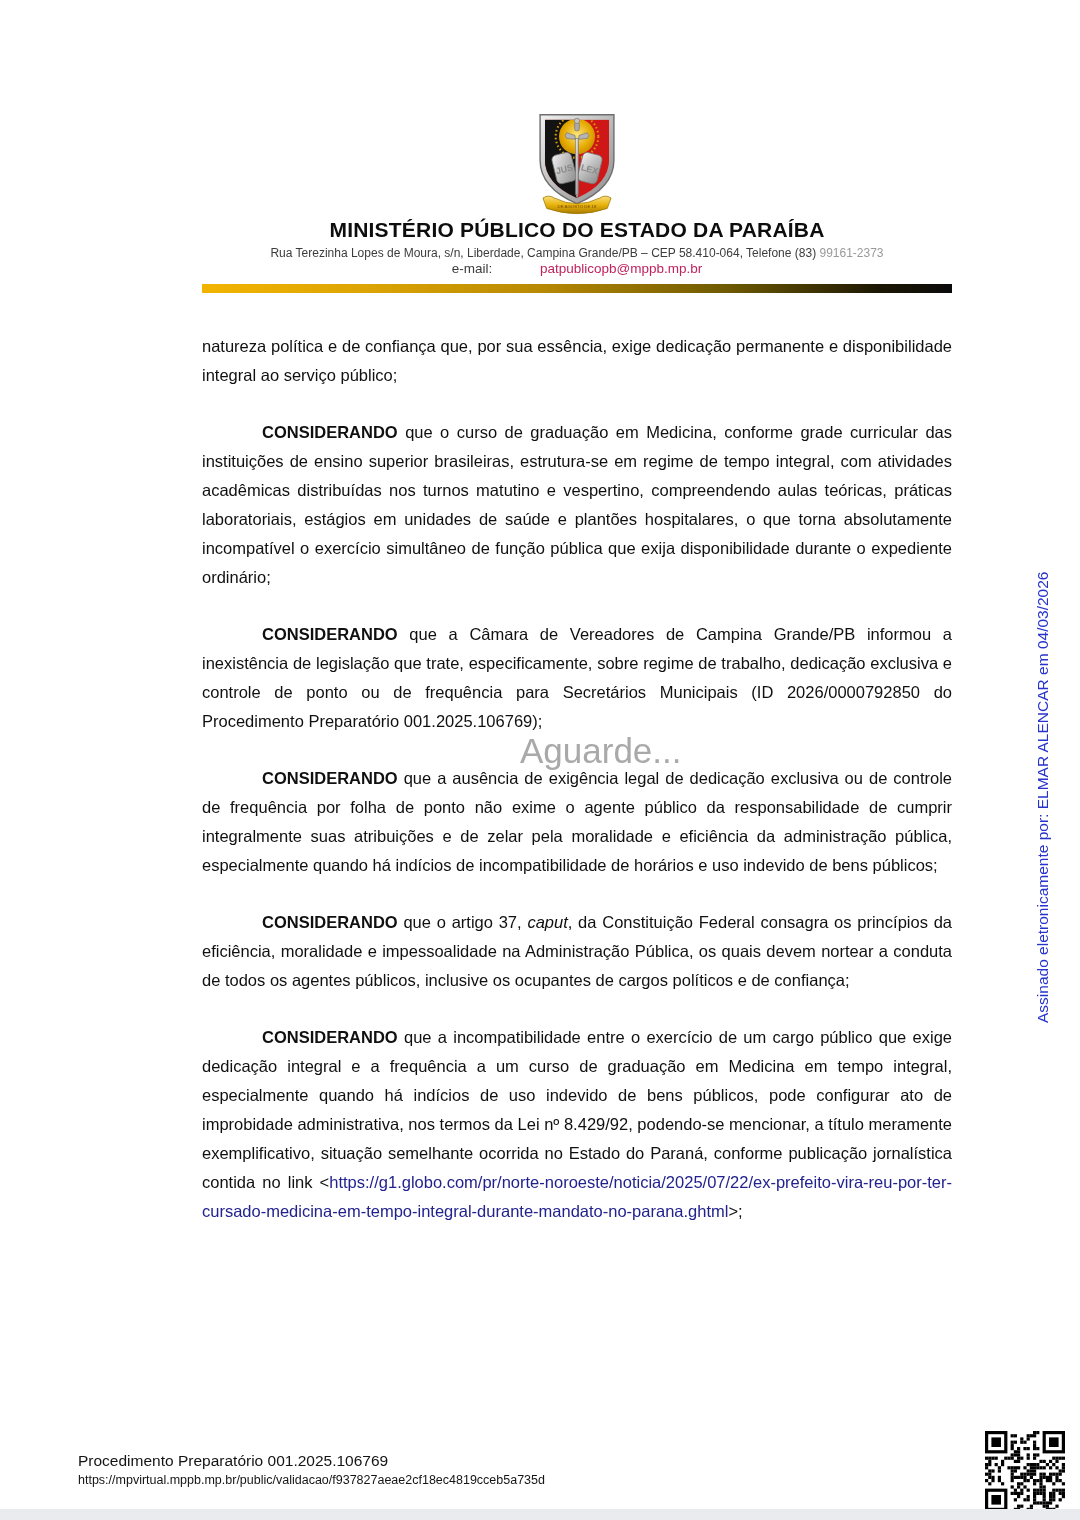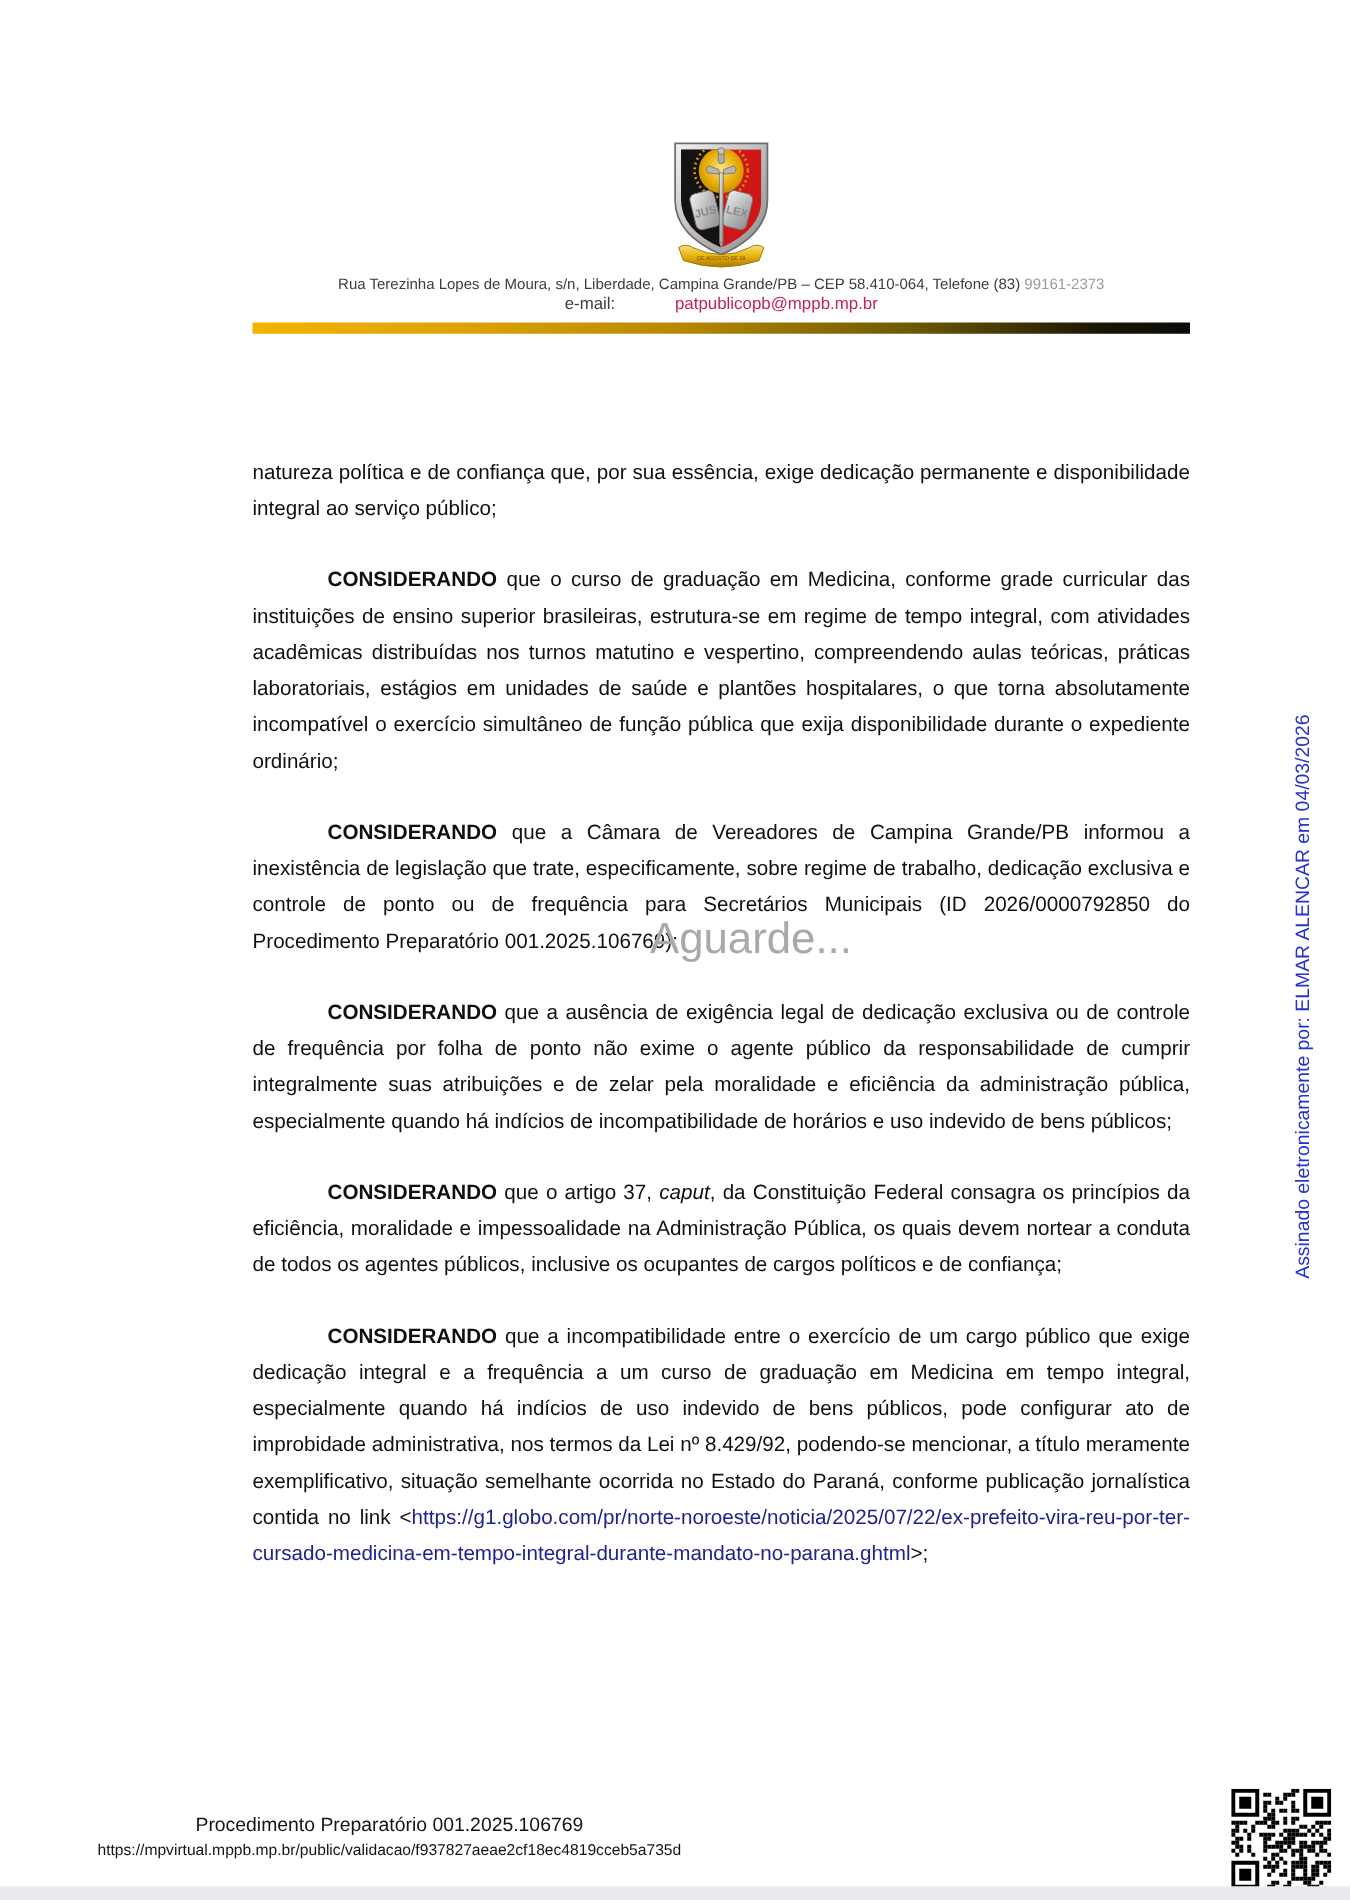--- a/index.html
+++ b/index.html
@@ -11,37 +11,37 @@
   .crest{display:block;margin:0 auto 2px;width:98px;height:106px;}
   .org-line{font-weight:bold;font-size:21px;line-height:24px;color:#0d0d0d;letter-spacing:.2px;}
   .addr{font-size:12px;line-height:16px;color:#3c3c3c;margin-top:3px;}
   .phone{color:var(--phone_gray,#9a9a9a);}
   .email-line{font-size:13.5px;line-height:16px;color:#3c3c3c;}
   .email{color:var(--email_link,#c0225e);text-decoration:none;cursor:pointer;margin-left:44px;}
   .rule{height:9px;margin-top:7px;
         background:linear-gradient(90deg,#f3b400 0%,#dca404 22%,#b88903 45%,#6e5a03 70%,#1c1703 90%,#0a0a0a 100%);}
 
   
-  .doc-body{position:absolute;left:202px;top:364px;width:750px;}
+  .doc-body{position:absolute;left:202px;top:332px;width:750px;}
   p.para{margin:0 0 28px 0;font-size:16.5px;line-height:29px;text-align:justify;
          color:#101010;overflow-wrap:break-word;}
   p.para.indent{text-indent:60px;}
   .body-link{color:var(--body_link,#22228e);cursor:pointer;}
 
   
   .watermark{position:absolute;left:520px;top:731px;font-size:35px;line-height:40px;
              color:var(--watermark_gray,#a9a9a9);pointer-events:none;}
 
   
   .signature{position:absolute;left:1034px;top:556px;height:482px;width:22px;
              writing-mode:vertical-rl;transform:rotate(180deg);text-align:center;
              font-size:15.5px;white-space:nowrap;color:var(--signature_blue,#2633cc);}
 
   
-  .footer{position:absolute;left:78px;top:1450px;text-align:center;}
+  .footer{position:absolute;left:78px;top:1450px;}
   .footer-line{font-size:15.5px;line-height:21px;color:#141414;}
   .footer-url{font-size:12.5px;line-height:17px;color:#141414;margin-top:1px;}
   .qr{position:absolute;left:985px;top:1431px;width:80px;height:80px;}
   .bottom-strip{position:absolute;left:0;top:1509px;width:1080px;height:11px;background:#e9ebee;}
 </style>
 </head>
 <body>
 
 <div class="page">
 
@@ -89,20 +89,21 @@
         <circle cx="50" cy="11.5" r="2.8" fill="#c4c4c4" stroke="#666" stroke-width="0.6"></circle>
         <path d="M39,24 L48,27 v4 L39,30 Q36,27 39,24 Z" fill="#b5b5b5" stroke="#666" stroke-width="0.6"></path>
         <path d="M61,24 L52,27 v4 L61,30 Q64,27 61,24 Z" fill="#b5b5b5" stroke="#666" stroke-width="0.6"></path>
       </g>
       <g>
         <path d="M14,93 Q20,89 26,93 Q50,105 74,93 Q80,89 86,93 L82,104 Q50,115 18,104 Z" fill="url(#gGold)" stroke="#9c7300" stroke-width="0.8"></path>
         <text x="50" y="103.5" font-size="4.6" text-anchor="middle" fill="#7a4b00">DE AGOSTO DE 18</text>
       </g>
     </svg>
 
+    <div class="org-line">MINISTÉRIO PÚBLICO DO ESTADO DA PARAÍBA</div>
     <div class="addr"><span>Rua Terezinha Lopes de Moura, s/n, Liberdade, Campina Grande/PB – CEP 58.410-064, Telefone (83) </span><span class="phone">99161-2373</span></div>
     <div class="email-line"><span>e-mail: </span><a class="email">patpublicopb@mppb.mp.br</a></div>
     <div class="rule"></div>
   </header>
 
   <main class="doc-body" id="body-paragraphs">
       <p class="para"><span>natureza política e de confiança que, por sua essência, exige dedicação permanente e disponibilidade integral ao serviço público;</span></p>
       <p class="para indent"><span style="font-weight: bold;">CONSIDERANDO</span><span> que o curso de graduação em Medicina, conforme grade curricular das instituições de ensino superior brasileiras, estrutura-se em regime de tempo integral, com atividades acadêmicas distribuídas nos turnos matutino e vespertino, compreendendo aulas teóricas, práticas laboratoriais, estágios em unidades de saúde e plantões hospitalares, o que torna absolutamente incompatível o exercício simultâneo de função pública que exija disponibilidade durante o expediente ordinário;</span></p>
       <p class="para indent"><span style="font-weight: bold;">CONSIDERANDO</span><span> que a Câmara de Vereadores de Campina Grande/PB informou a inexistência de legislação que trate, especificamente, sobre regime de trabalho, dedicação exclusiva e controle de ponto ou de frequência para Secretários Municipais (ID 2026/0000792850 do Procedimento Preparatório 001.2025.106769);</span></p>
       <p class="para indent"><span style="font-weight: bold;">CONSIDERANDO</span><span> que a ausência de exigência legal de dedicação exclusiva ou de controle de frequência por folha de ponto não exime o agente público da responsabilidade de cumprir integralmente suas atribuições e de zelar pela moralidade e eficiência da administração pública, especialmente quando há indícios de incompatibilidade de horários e uso indevido de bens públicos;</span></p>

